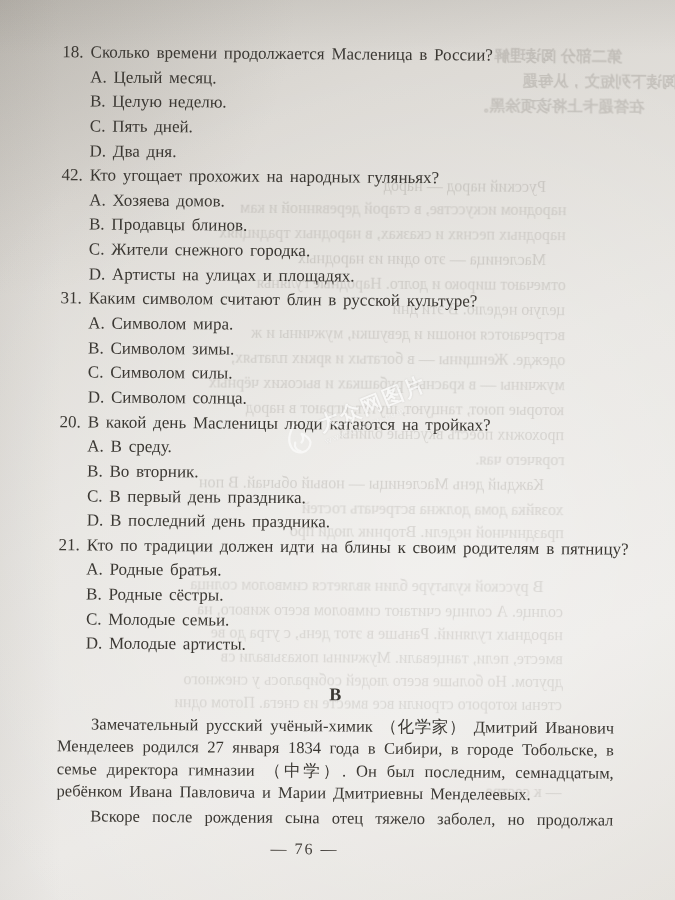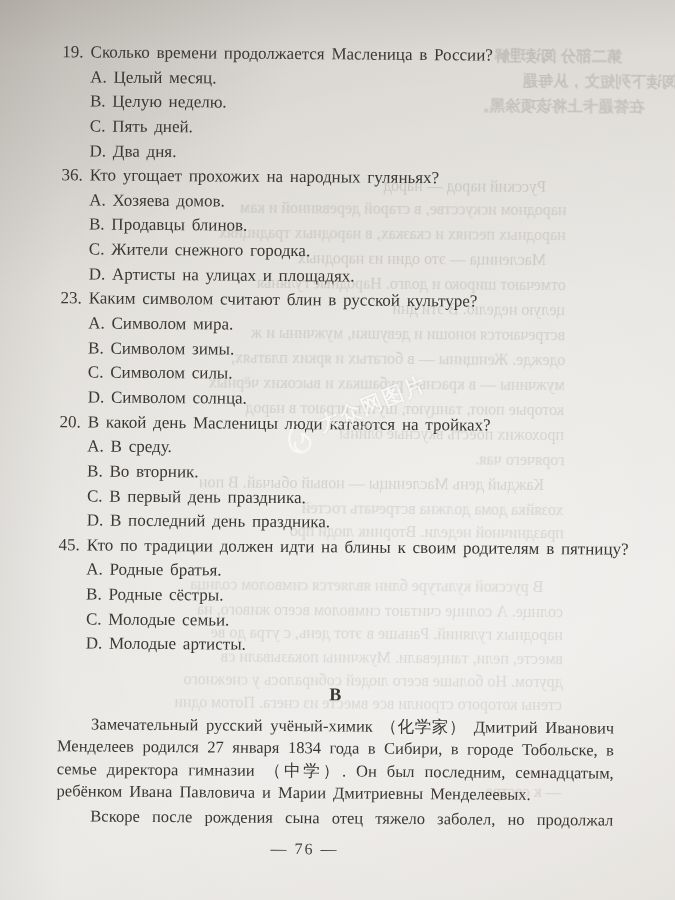--- a/index.html
+++ b/index.html
@@ -105,45 +105,45 @@
         <div class="bleed-line" style="top: 648px; right: 110px; font-size: 16px; opacity: 0.21;">вместе, пели, танцевали. Мужчины показывали св</div>
         <div class="bleed-line" style="top: 671px; right: 110px; font-size: 16px; opacity: 0.21;">другом. Но больше всего людей собиралось у снежного</div>
         <div class="bleed-line" style="top: 694px; right: 110px; font-size: 16px; opacity: 0.21;">стены которого строили все вместе из снега. Потом одни</div>
         <div class="bleed-line" style="top: 781px; right: 110px; font-size: 16px; opacity: 0.24;">— к сестре</div>
       </div>
 
     <main class="content">
 
       <section>
 
-        <div class="line q"><span class="q-num">19.</span><span>Сколько времени продолжается Масленица в России?</span></div>
+        <div class="line q"><span class="q-num">18.</span><span>Сколько времени продолжается Масленица в России?</span></div>
         <div class="line opt">A. Целый месяц.</div>
         <div class="line opt">B. Целую неделю.</div>
         <div class="line opt">C. Пять дней.</div>
         <div class="line opt">D. Два дня.</div>
 
-        <div class="line q"><span class="q-num">36.</span><span>Кто угощает прохожих на народных гуляньях?</span></div>
+        <div class="line q"><span class="q-num">42.</span><span>Кто угощает прохожих на народных гуляньях?</span></div>
         <div class="line opt">A. Хозяева домов.</div>
         <div class="line opt">B. Продавцы блинов.</div>
         <div class="line opt">C. Жители снежного городка.</div>
         <div class="line opt">D. Артисты на улицах и площадях.</div>
 
-        <div class="line q"><span class="q-num">23.</span><span>Каким символом считают блин в русской культуре?</span></div>
+        <div class="line q"><span class="q-num">31.</span><span>Каким символом считают блин в русской культуре?</span></div>
         <div class="line opt">A. Символом мира.</div>
         <div class="line opt">B. Символом зимы.</div>
         <div class="line opt">C. Символом силы.</div>
         <div class="line opt">D. Символом солнца.</div>
 
         <div class="line q"><span class="q-num">20.</span><span>В какой день Масленицы люди катаются на тройках?</span></div>
         <div class="line opt">A. В среду.</div>
         <div class="line opt">B. Во вторник.</div>
         <div class="line opt">C. В первый день праздника.</div>
         <div class="line opt">D. В последний день праздника.</div>
 
-        <div class="line q"><span class="q-num">45.</span><span>Кто по традиции должен идти на блины к своим родителям в пятницу?</span></div>
+        <div class="line q"><span class="q-num">21.</span><span>Кто по традиции должен идти на блины к своим родителям в пятницу?</span></div>
         <div class="line opt">A. Родные братья.</div>
         <div class="line opt">B. Родные сёстры.</div>
         <div class="line opt">C. Молодые семьи.</div>
         <div class="line opt">D. Молодые артисты.</div>
       </section>
 
       <div class="section-heading">В</div>
 
       <p class="para indent">Замечательный  русский  учёный-химик （化学家） Дмитрий  Иванович Менделеев родился 27 января 1834 года в Сибири, в городе Тобольске, в семье директора гимназии （中学）. Он был последним, семнадцатым, ребёнком Ивана Павловича и Марии Дмитриевны Менделеевых.</p>
       <p class="para indent fill-line">Вскоре после рождения сына отец тяжело заболел, но продолжал</p>

